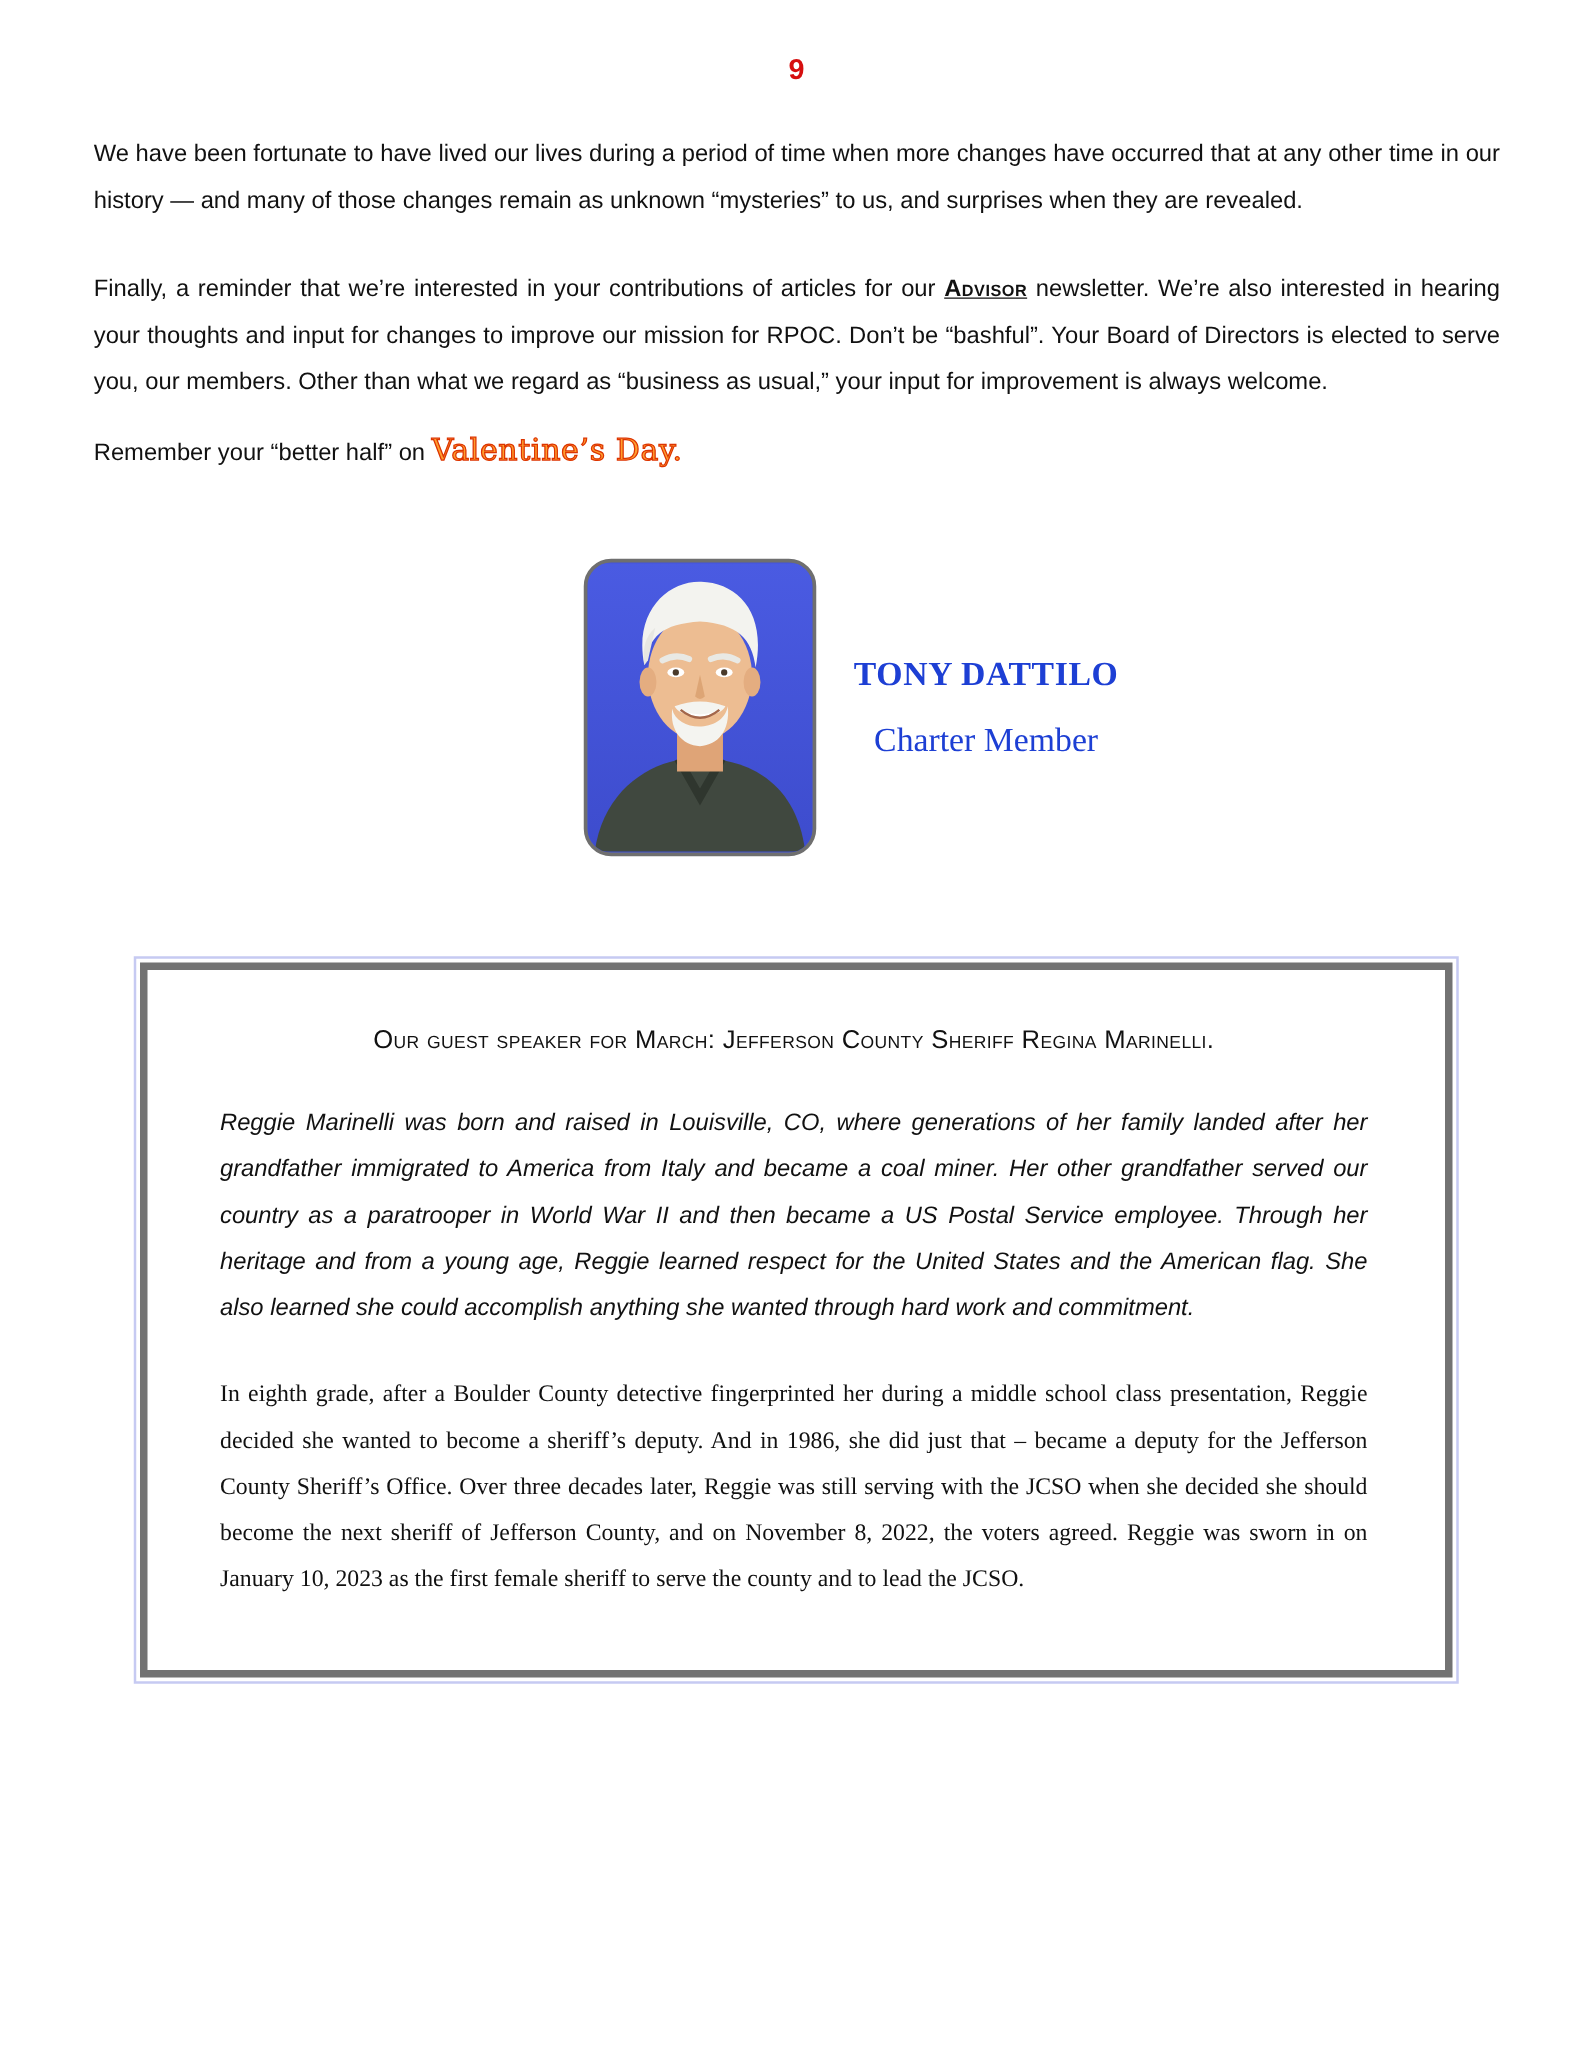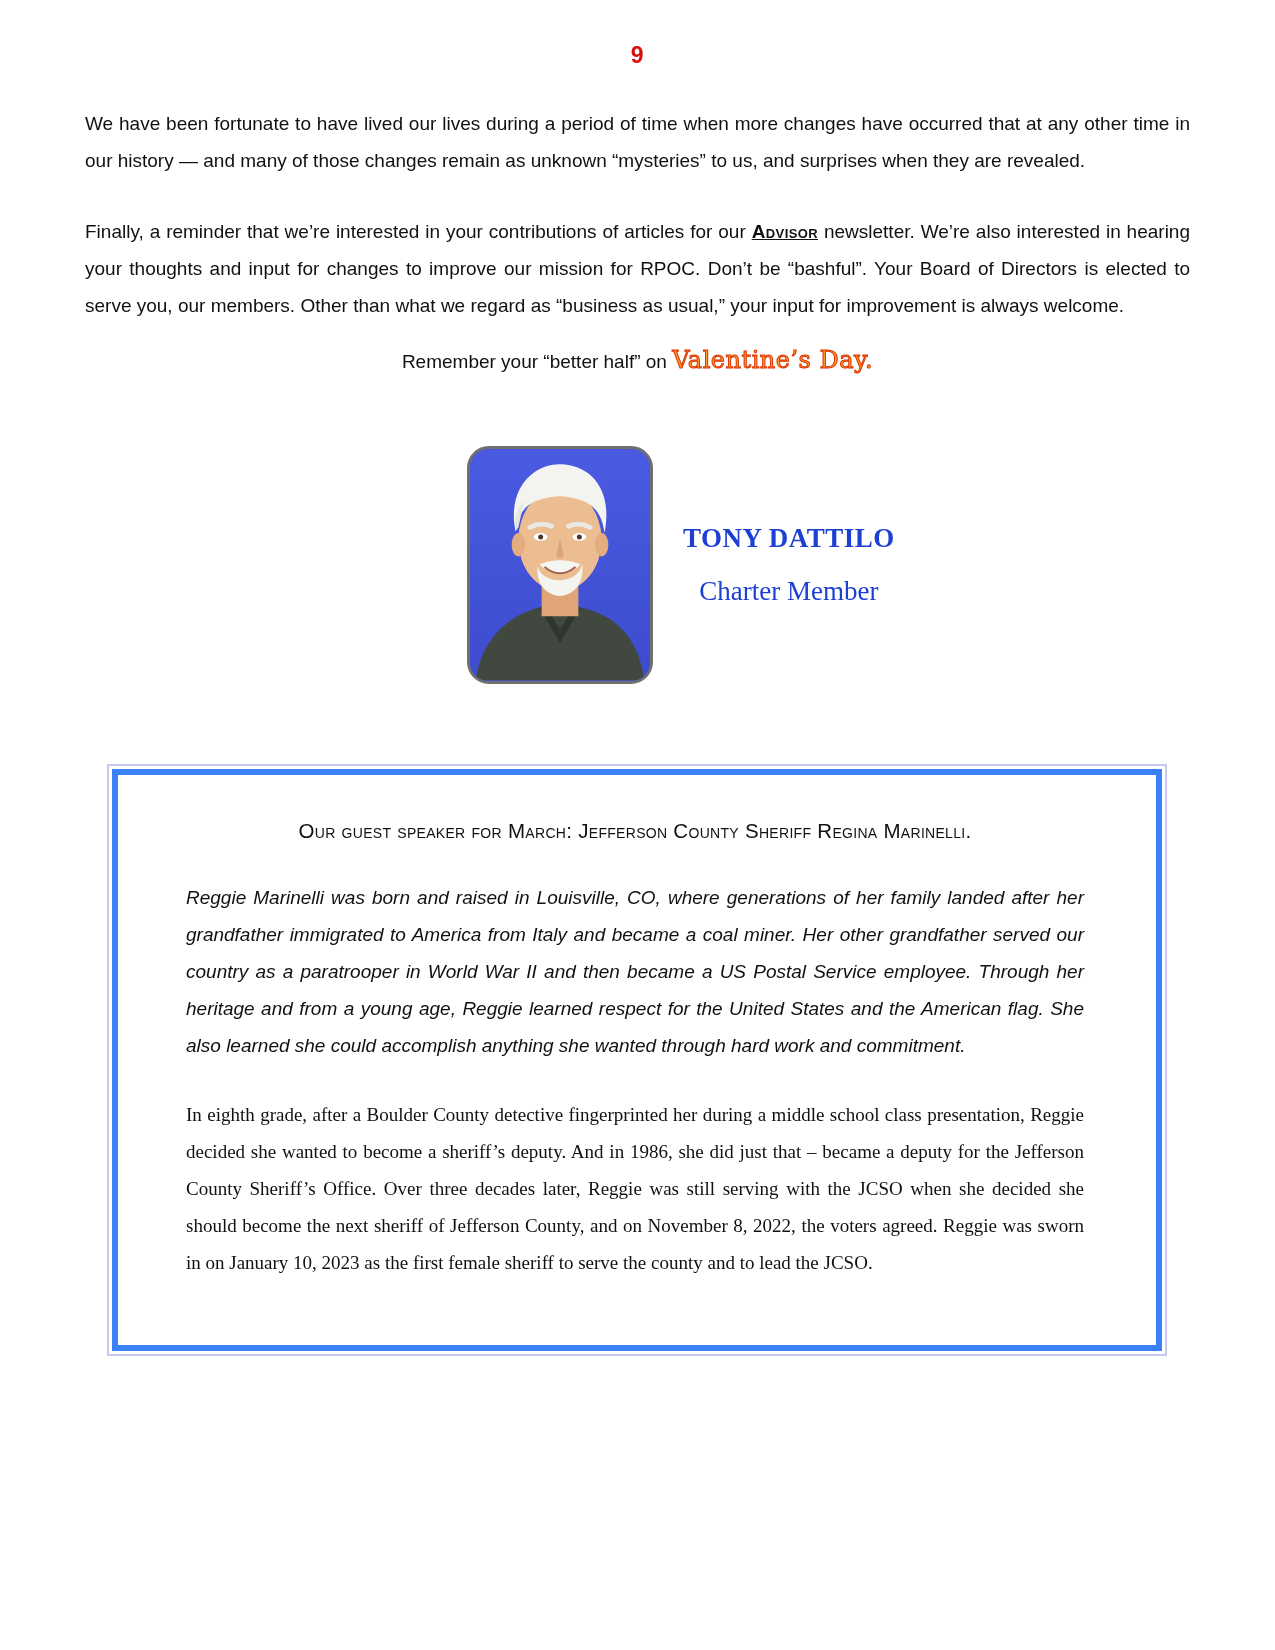--- a/index.html
+++ b/index.html
@@ -19,36 +19,35 @@
     color: #d60f0f;
     letter-spacing: 0.5px;
   }
 
   .content { margin: 0 75px; }
 
   .body-text {
     font-size: 19px;
     line-height: 37px;
     text-align: justify;
-    margin: 10px;
+    margin: 0;
     color: #111111;
   }
   .content > .body-text.first { margin-top: 36px; }
   .content > .body-text.second { margin-top: 34px; }
 
   .advisor {
     font-variant: small-caps;
     font-weight: bold;
     letter-spacing: 0.4px;
     text-decoration: underline;
   }
 
   .valentine-line {
     margin: 18px 0 0 0;
-    text-align: center;
     font-size: 19px;
     line-height: 37px;
     color: #111111;
   }
   .valentine {
     font-family: "DejaVu Serif", serif;
     font-size: 24px;
     color: #ff9d2e;
     -webkit-text-stroke: 1px #dd3400;
     letter-spacing: 0.5px;
@@ -84,21 +83,21 @@
     color: #1d3fd4;
     margin-top: 22px;
     text-align: center;
   }
 
   .speaker-box {
     margin-top: 85px;
     margin-left: 37px;
     width: 1050px;
     box-sizing: border-box;
-    border: 6px solid #3b82f6;
+    border: 6px solid #737373;
     outline: 2px solid #c6caf2;
     outline-offset: 3px;
     padding: 44px 62px 54px 58px;
     background: #ffffff;
   }
   .box-heading {
     text-align: center;
     font-variant: small-caps;
     font-size: 20.5px;
     letter-spacing: 0.3px;

